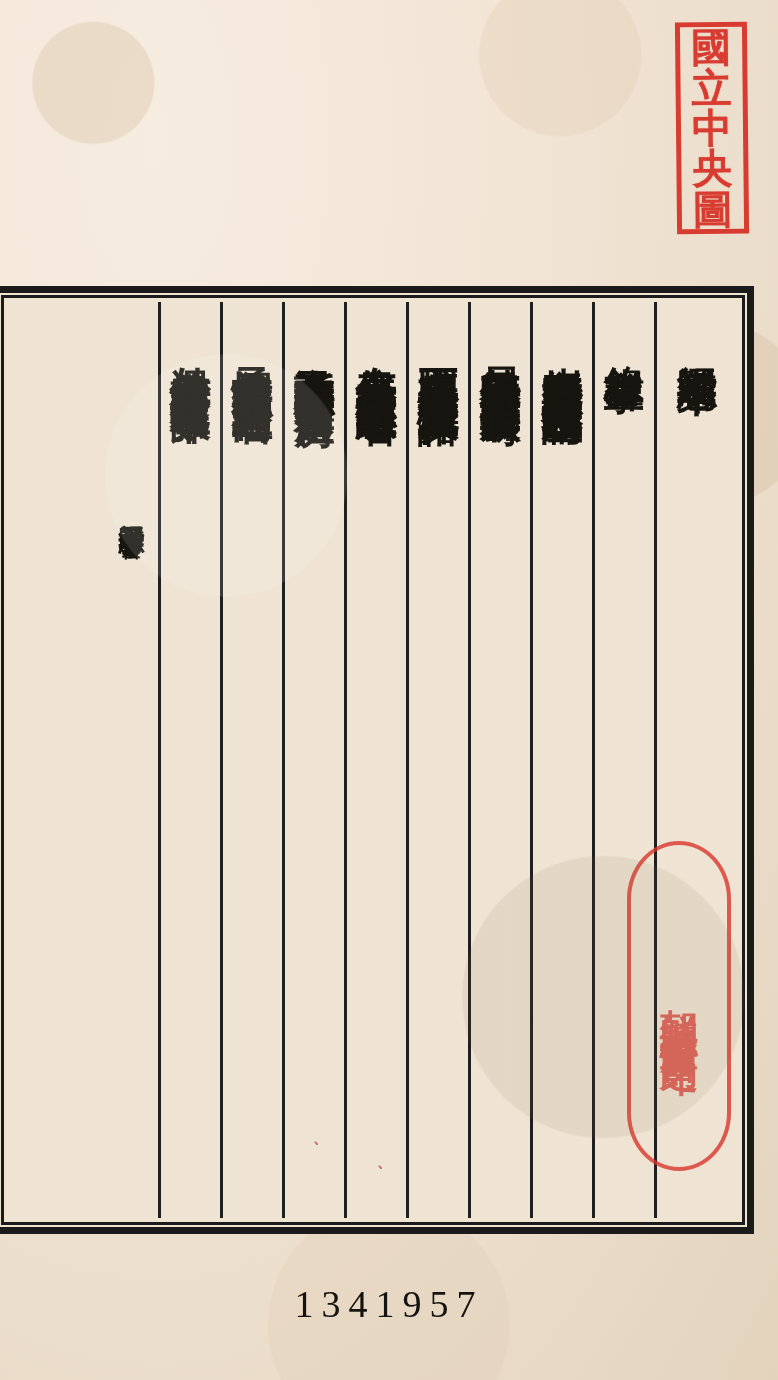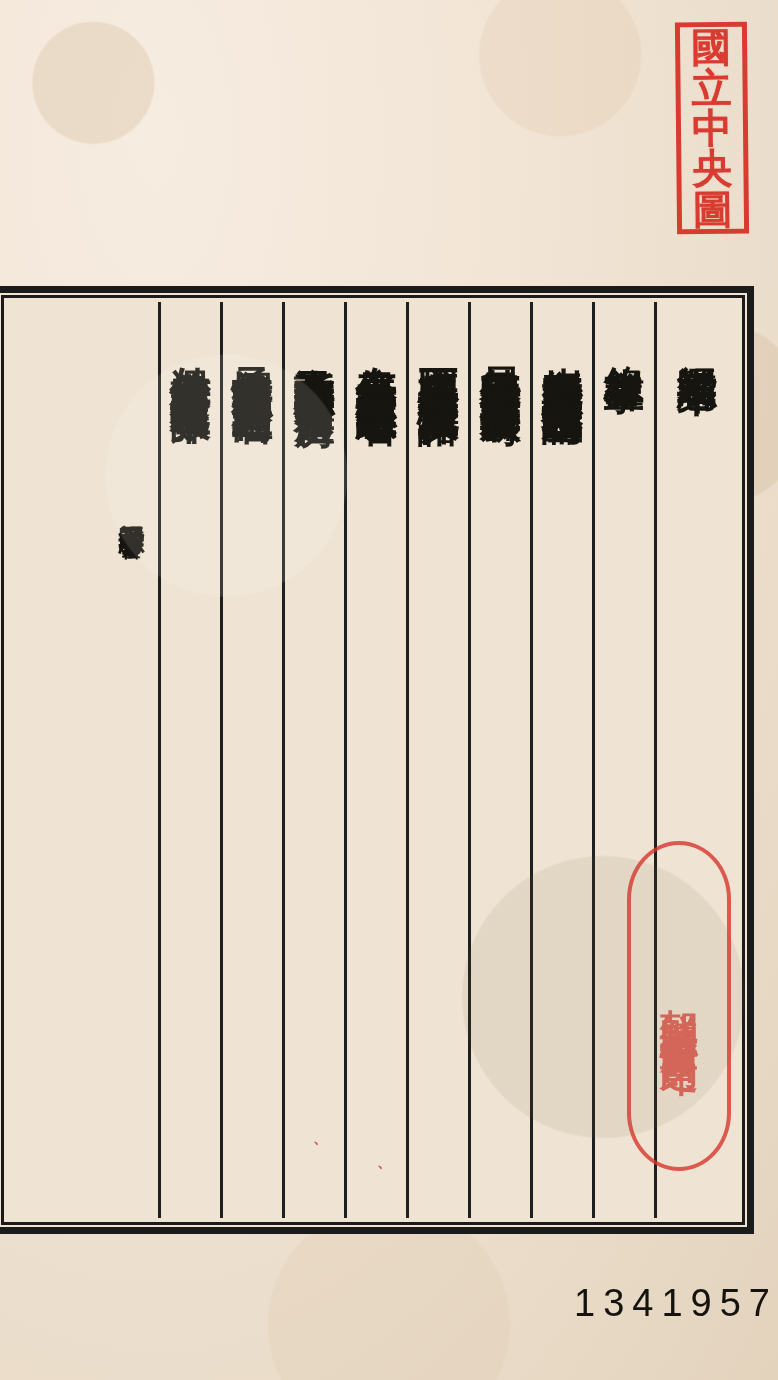--- a/index.html
+++ b/index.html
@@ -140,22 +140,22 @@
     line-height: 1.05;
     opacity: 0.9;
   }
 
   
   .accession {
     position: absolute;
     left: 0;
     right: 0;
     top: 1282px;
-    text-align: right;
-    font-family: Liberation Sans, sans-serif;
+    text-align: center;
+    font-family: Liberation Serif, serif;
     font-size: 38px;
     letter-spacing: 8px;
     color: #15130f;
   }
 
   
   .wear {
     position: absolute;
     left: 0; top: 286px;
     width: 754px; height: 948px;

